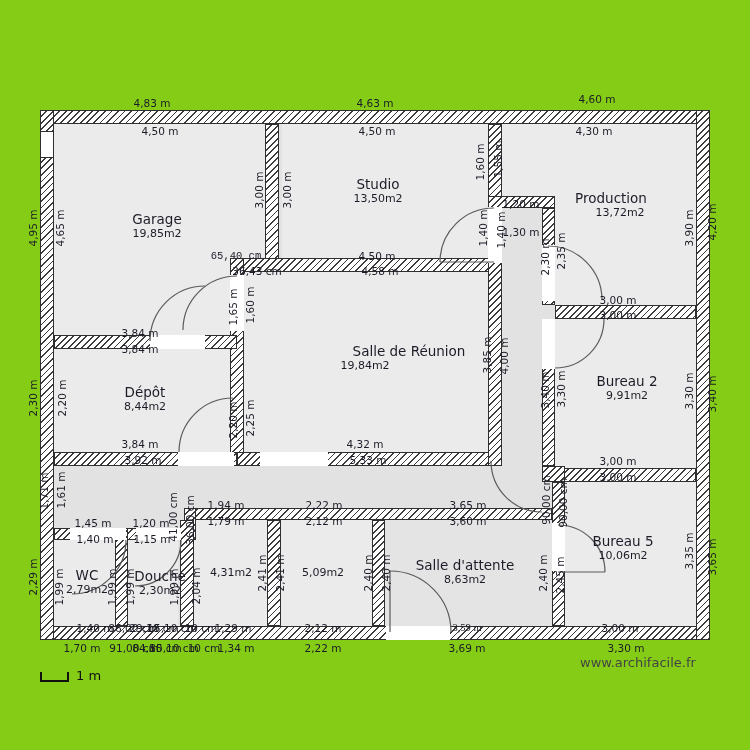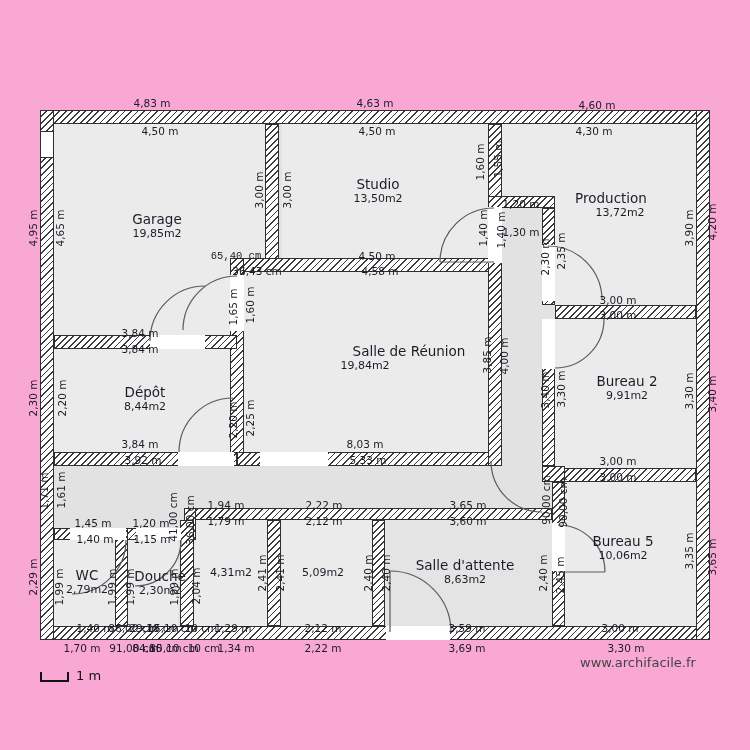--- a/index.html
+++ b/index.html
@@ -1,16 +1,16 @@
 <!DOCTYPE html>
 <html><head>
 <meta charset="utf-8">
 <style>
   html,body{margin:0;padding:0;background:#fff;}
-  #stage{position:relative;width:750px;height:750px;background:#f9a8d4;overflow:hidden;
+  #stage{position:relative;width:750px;height:750px;background:#84cc16;overflow:hidden;
          font-family:"DejaVu Sans", sans-serif;color:#1c1c28;}
   .base{position:absolute;background:#e2e2e2;}
   .room{position:absolute;background:#ebebeb;}
   .wall{position:absolute;box-sizing:border-box;border:1px solid #2f2f2f;
         background:repeating-linear-gradient(135deg,#ffffff 0 3.5px,#3c3c3c 3.5px 4.6px);}
   .gap{position:absolute;background:#fff;}
   .window{position:absolute;background:#fff;box-sizing:border-box;border:1px solid #2f2f2f;}
   .dim{position:absolute;font-size:10.5px;white-space:nowrap;
        transform:translate(-50%,-50%);line-height:1;}
   .dim.rot{transform:translate(-50%,-50%) rotate(-90deg);}
@@ -102,58 +102,58 @@
       <path d="M126,540 A54,54 0 0 1 72,594" fill="none" stroke="#5a5a5a" stroke-width="1.2"></path>
       <path d="M181,540 A46,46 0 0 1 135,586" fill="none" stroke="#5a5a5a" stroke-width="1.2"></path>
       <line x1="440" y1="262" x2="494" y2="262" stroke="#5a5a5a" stroke-width="1.2"></line>
       <line x1="390" y1="571" x2="390" y2="632" stroke="#5a5a5a" stroke-width="1.2"></line>
       <line x1="558" y1="572" x2="605" y2="572" stroke="#5a5a5a" stroke-width="1.2"></line>
     </svg>
 
   <div id="labels">
       <div class="dim" style="left: 152px; top: 103px;">4,83 m</div>
       <div class="dim" style="left: 375px; top: 103px;">4,63 m</div>
-      <div class="dim" style="left: 597px; top: 105px;">4,60 m</div>
+      <div class="dim" style="left: 597px; top: 99px;">4,60 m</div>
       <div class="dim" style="left: 160px; top: 131px;">4,50 m</div>
       <div class="dim" style="left: 377px; top: 131px;">4,50 m</div>
       <div class="dim" style="left: 594px; top: 131px;">4,30 m</div>
       <div class="dim" style="left: 521px; top: 184px; margin-top: 48px;">1,30 m</div>
       <div class="dim" style="left: 521px; top: 204px;">1,20 m</div>
       <div class="dim" style="left: 236px; top: 256px; font-family: Liberation Mono, monospace;">65,40 cm</div>
       <div class="dim" style="left: 377px; top: 256px;">4,50 m</div>
       <div class="dim" style="left: 257px; top: 271px;">36,43 cm</div>
       <div class="dim" style="left: 380px; top: 271px;">4,58 m</div>
       <div class="dim" style="left: 618px; top: 300px;">3,00 m</div>
       <div class="dim" style="left: 618px; top: 315px;">3,00 m</div>
       <div class="dim" style="left: 140px; top: 333px;">3,84 m</div>
       <div class="dim" style="left: 140px; top: 349px;">3,84 m</div>
       <div class="dim" style="left: 140px; top: 444px;">3,84 m</div>
       <div class="dim" style="left: 143px; top: 460px;">3,92 m</div>
-      <div class="dim" style="left: 365px; top: 444px;">8,03 m</div>
+      <div class="dim" style="left: 365px; top: 444px;">4,32 m</div>
       <div class="dim" style="left: 368px; top: 460px;">5,33 m</div>
       <div class="dim" style="left: 618px; top: 461px;">3,00 m</div>
       <div class="dim" style="left: 618px; top: 477px;">3,00 m</div>
       <div class="dim" style="left: 226px; top: 505px;">1,94 m</div>
       <div class="dim" style="left: 324px; top: 505px;">2,22 m</div>
       <div class="dim" style="left: 468px; top: 505px;">3,65 m</div>
       <div class="dim" style="left: 226px; top: 521px;">1,79 m</div>
       <div class="dim" style="left: 324px; top: 521px;">2,12 m</div>
       <div class="dim" style="left: 468px; top: 521px;">3,60 m</div>
       <div class="dim" style="left: 93px; top: 523px;">1,45 m</div>
       <div class="dim" style="left: 151px; top: 523px;">1,20 m</div>
       <div class="dim" style="left: 95px; top: 539px;">1,40 m</div>
       <div class="dim" style="left: 152px; top: 539px;">1,15 m</div>
       <div class="dim" style="left: 95px; top: 628px;">1,40 m</div>
       <div class="dim" style="left: 133px; top: 628px;">86,00 cm</div>
       <div class="dim" style="left: 154px; top: 628px;">29,10 cm</div>
       <div class="dim" style="left: 172px; top: 628px;">15,10 cm</div>
       <div class="dim" style="left: 201px; top: 628px;">10 cm</div>
       <div class="dim" style="left: 233px; top: 628px;">1,29 m</div>
       <div class="dim" style="left: 323px; top: 628px;">2,12 m</div>
-      <div class="dim" style="left: 467px; top: 628px;">3,59 m</div>
+      <div class="dim" style="left: 467px; top: 628px; font-family: Liberation Serif, serif;">3,59 m</div>
       <div class="dim" style="left: 620px; top: 628px;">3,00 m</div>
       <div class="dim" style="left: 82px; top: 648px;">1,70 m</div>
       <div class="dim" style="left: 134px; top: 648px;">91,00 cm</div>
       <div class="dim" style="left: 157px; top: 648px;">84,10 cm</div>
       <div class="dim" style="left: 174px; top: 648px;">85,10 cm</div>
       <div class="dim" style="left: 204px; top: 648px;">10 cm</div>
       <div class="dim" style="left: 236px; top: 648px;">1,34 m</div>
       <div class="dim" style="left: 323px; top: 648px;">2,22 m</div>
       <div class="dim" style="left: 467px; top: 648px;">3,69 m</div>
       <div class="dim" style="left: 626px; top: 648px;">3,30 m</div>

